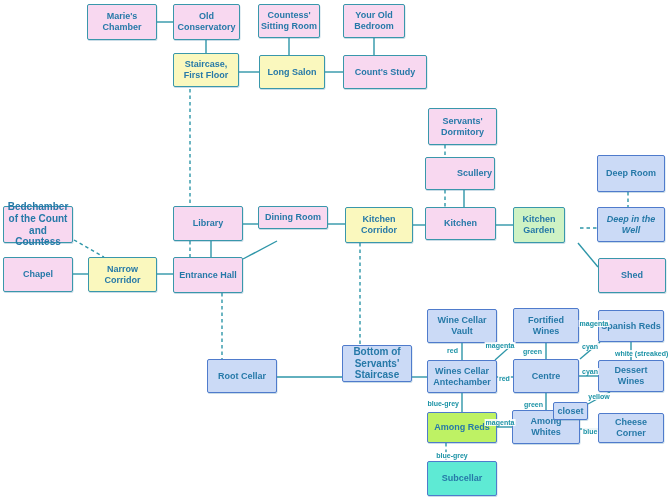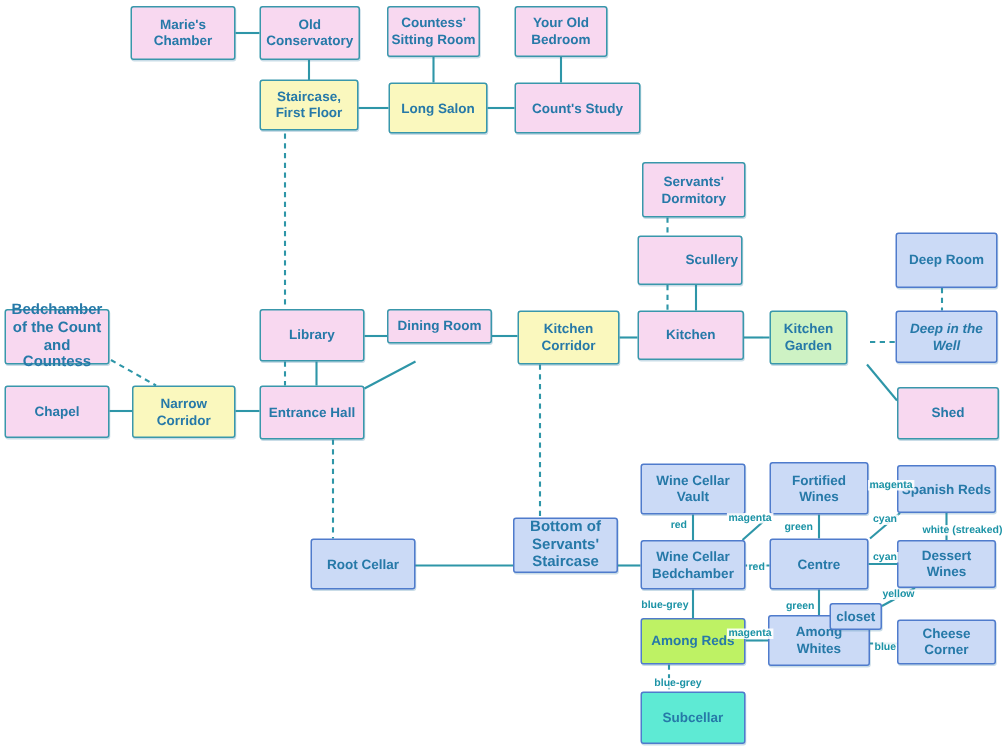--- a/index.html
+++ b/index.html
@@ -134,21 +134,21 @@
     <div class="node" style="left: 598px; top: 310px; width: 66px; height: 32px; background: rgb(203, 218, 246); border-color: rgb(79, 123, 204); color: rgb(38, 121, 168);">
       <span class="lbl">Spanish Reds</span>
     </div>
     <div class="node" style="left: 173px; top: 359px; width: 70px; height: 34px; background: rgb(203, 218, 246); border-color: rgb(79, 123, 204); color: rgb(38, 121, 168); margin-left: 34px;">
       <span class="lbl">Root Cellar</span>
     </div>
     <div class="node small" style="left: 342px; top: 345px; width: 70px; height: 37px; background: rgb(203, 218, 246); border-color: rgb(79, 123, 204); color: rgb(38, 121, 168);">
       <span class="lbl">Bottom of Servants' Staircase</span>
     </div>
     <div class="node" style="left: 427px; top: 360px; width: 70px; height: 33px; background: rgb(203, 218, 246); border-color: rgb(79, 123, 204); color: rgb(38, 121, 168);">
-      <span class="lbl">Wine Cellar Bedchamber</span>
+      <span class="lbl">Wines Cellar Antechamber</span>
     </div>
     <div class="node" style="left: 513px; top: 359px; width: 66px; height: 34px; background: rgb(203, 218, 246); border-color: rgb(79, 123, 204); color: rgb(38, 121, 168);">
       <span class="lbl">Centre</span>
     </div>
     <div class="node" style="left: 598px; top: 360px; width: 66px; height: 32px; background: rgb(203, 218, 246); border-color: rgb(79, 123, 204); color: rgb(38, 121, 168);">
       <span class="lbl">Dessert Wines</span>
     </div>
     <div class="node" style="left: 427px; top: 412px; width: 70px; height: 31px; background: #bef264; border-color: rgb(79, 123, 204); color: rgb(38, 121, 168);">
       <span class="lbl">Among Reds</span>
     </div>

